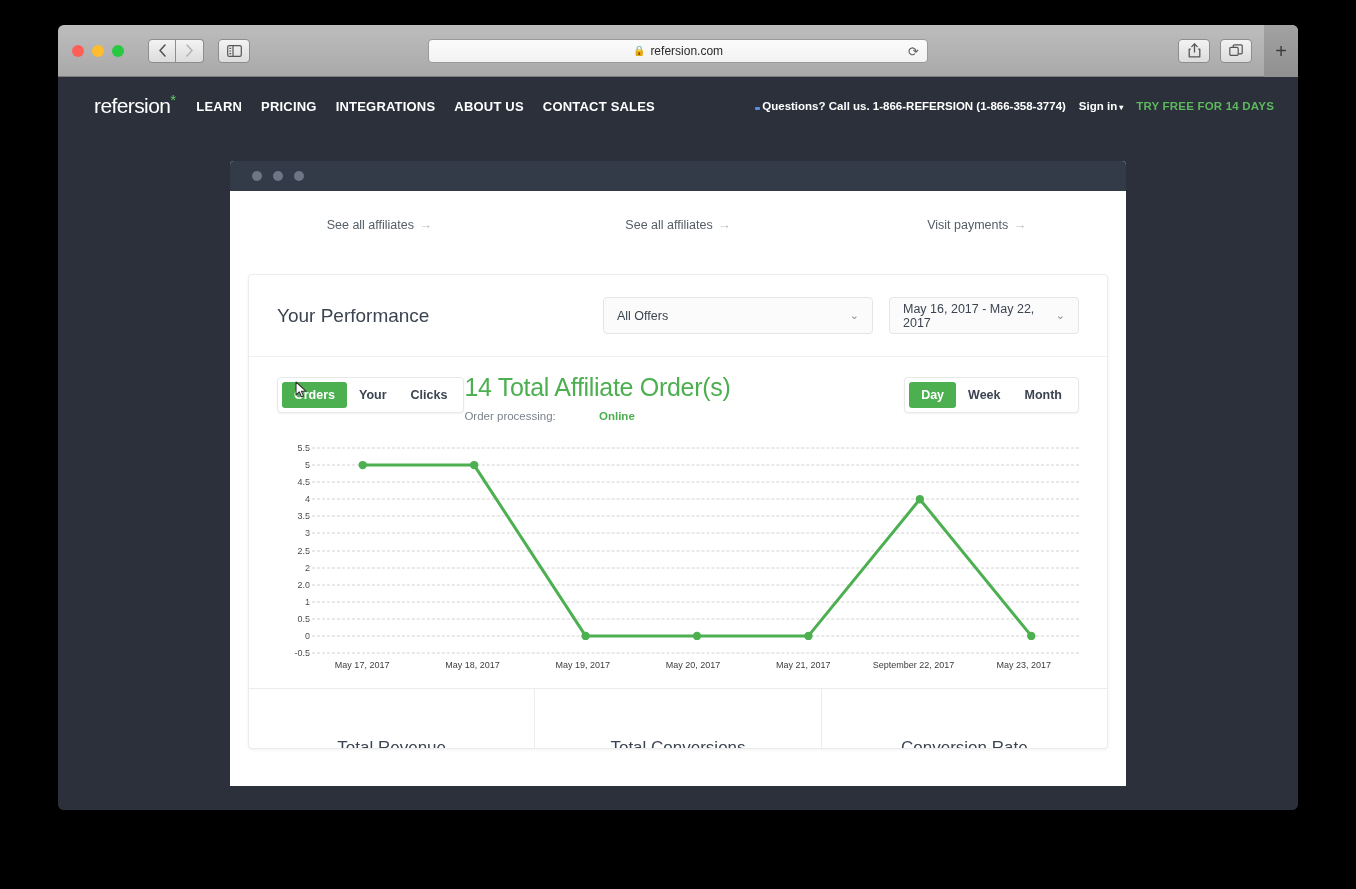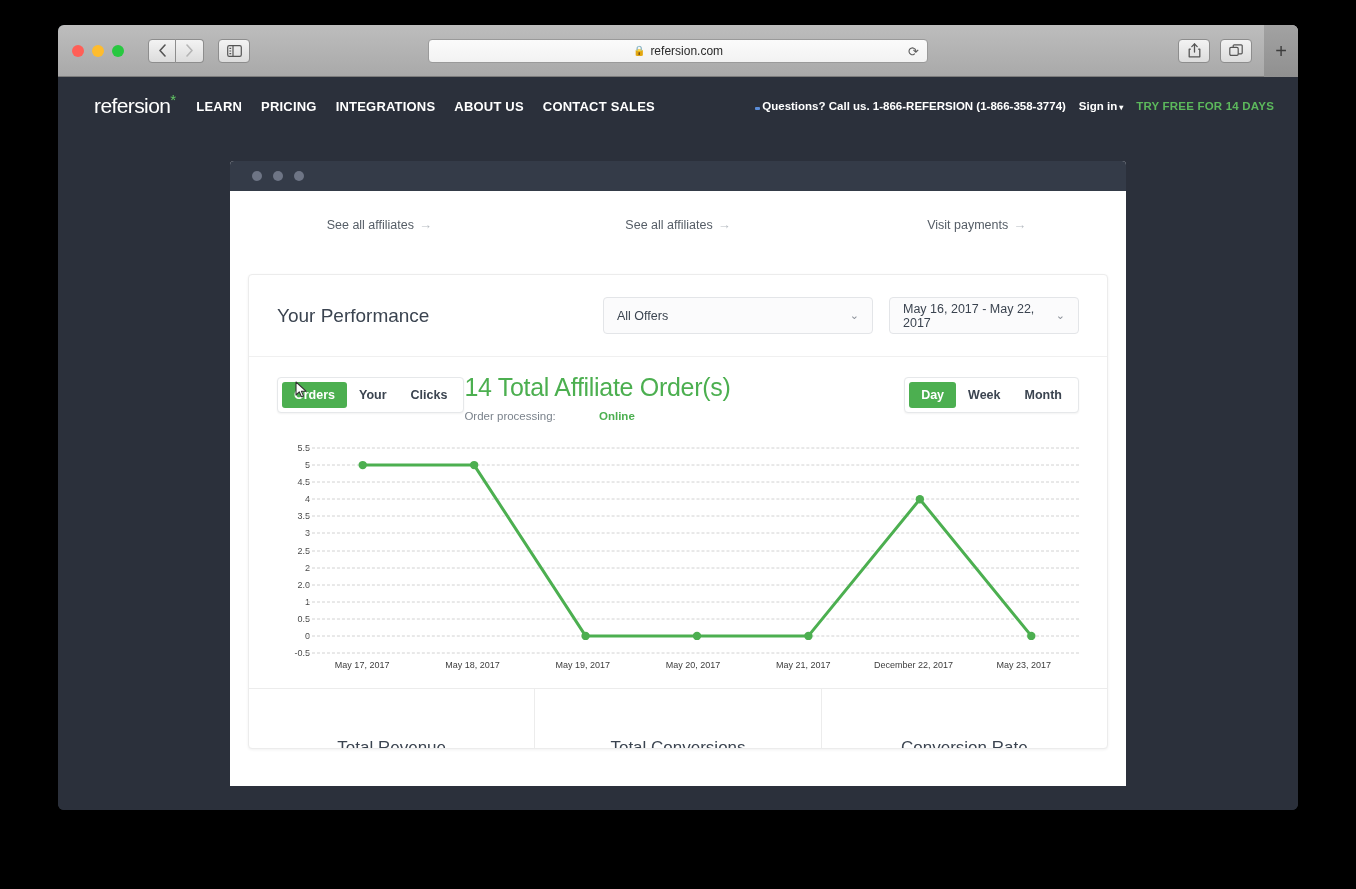--- a/index.html
+++ b/index.html
@@ -428,21 +428,21 @@
                   <ellipse cx="501.42857142857144" cy="187.91666666666666" rx="4.2" ry="4.2" fill="#4caf50"></ellipse>
                   <ellipse cx="612.8571428571428" cy="51.25" rx="4.2" ry="4.2" fill="#4caf50"></ellipse>
                   <ellipse cx="724.2857142857142" cy="187.91666666666666" rx="4.2" ry="4.2" fill="#4caf50"></ellipse>
                 </svg>
               <div class="x-axis">
                   <div class="x-tick" style="left: 7.14286%;">May 17, 2017</div>
                   <div class="x-tick" style="left: 21.4286%;">May 18, 2017</div>
                   <div class="x-tick" style="left: 35.7143%;">May 19, 2017</div>
                   <div class="x-tick" style="left: 50%;">May 20, 2017</div>
                   <div class="x-tick" style="left: 64.2857%;">May 21, 2017</div>
-                  <div class="x-tick" style="left: 78.5714%;">December 22, 2017</div>
+                  <div class="x-tick" style="left: 78.5714%;">September 22, 2017</div>
                   <div class="x-tick" style="left: 92.8571%; text-align: right;">May 23, 2017</div>
                 </div>
             </div>
           </div>
 
           <div class="stat-row">
             <div class="stat-cell">
               <div class="stat-label">Total Revenue</div>
             </div>
             <div class="stat-cell">

